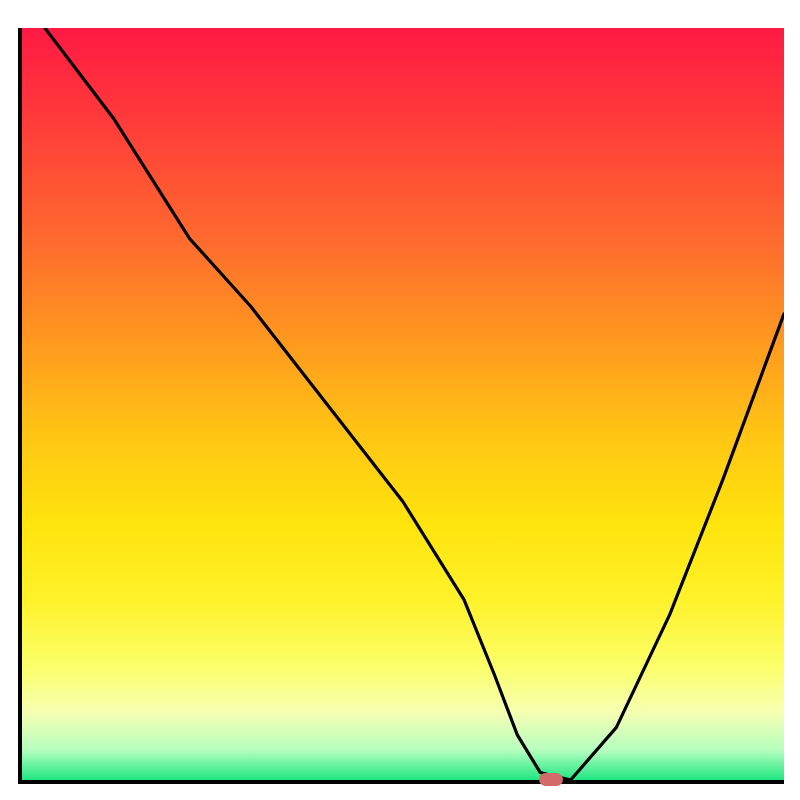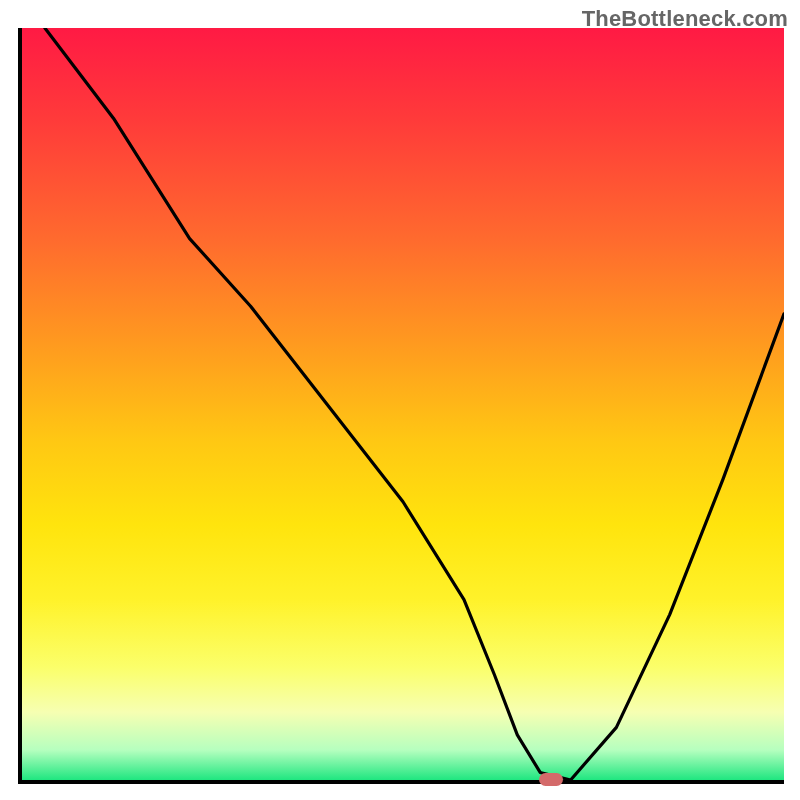--- a/index.html
+++ b/index.html
@@ -35,21 +35,20 @@
     width: 24px;
     height: 13px;
     border-radius: 7px;
     background: #d46a6a;
   }
 </style>
 </head>
 <body>
 
 <div class="container">
-  <div class="watermark">TheBottleneck.com</div>
 
   <div class="plot-area">
     <svg class="curve-svg" viewBox="0 0 766 756" preserveAspectRatio="none">
       <path id="curve-path" fill="none" stroke="#000" stroke-width="3.2" stroke-linecap="round" stroke-linejoin="round" d="M23.0 0.0 L91.9 90.7 L168.5 211.7 L229.8 279.7 L306.4 378.0 L383.0 476.3 L444.3 574.6 L474.9 650.2 L497.9 710.6 L520.9 748.4 L551.5 756.0 L597.5 703.1 L651.1 589.7 L704.7 453.6 L766.0 287.3"></path>
     </svg>
     <div class="marker" id="marker" style="left: 516.54px; top: 744.964px;"></div>
   </div>
 </div>
 
 </body></html>

